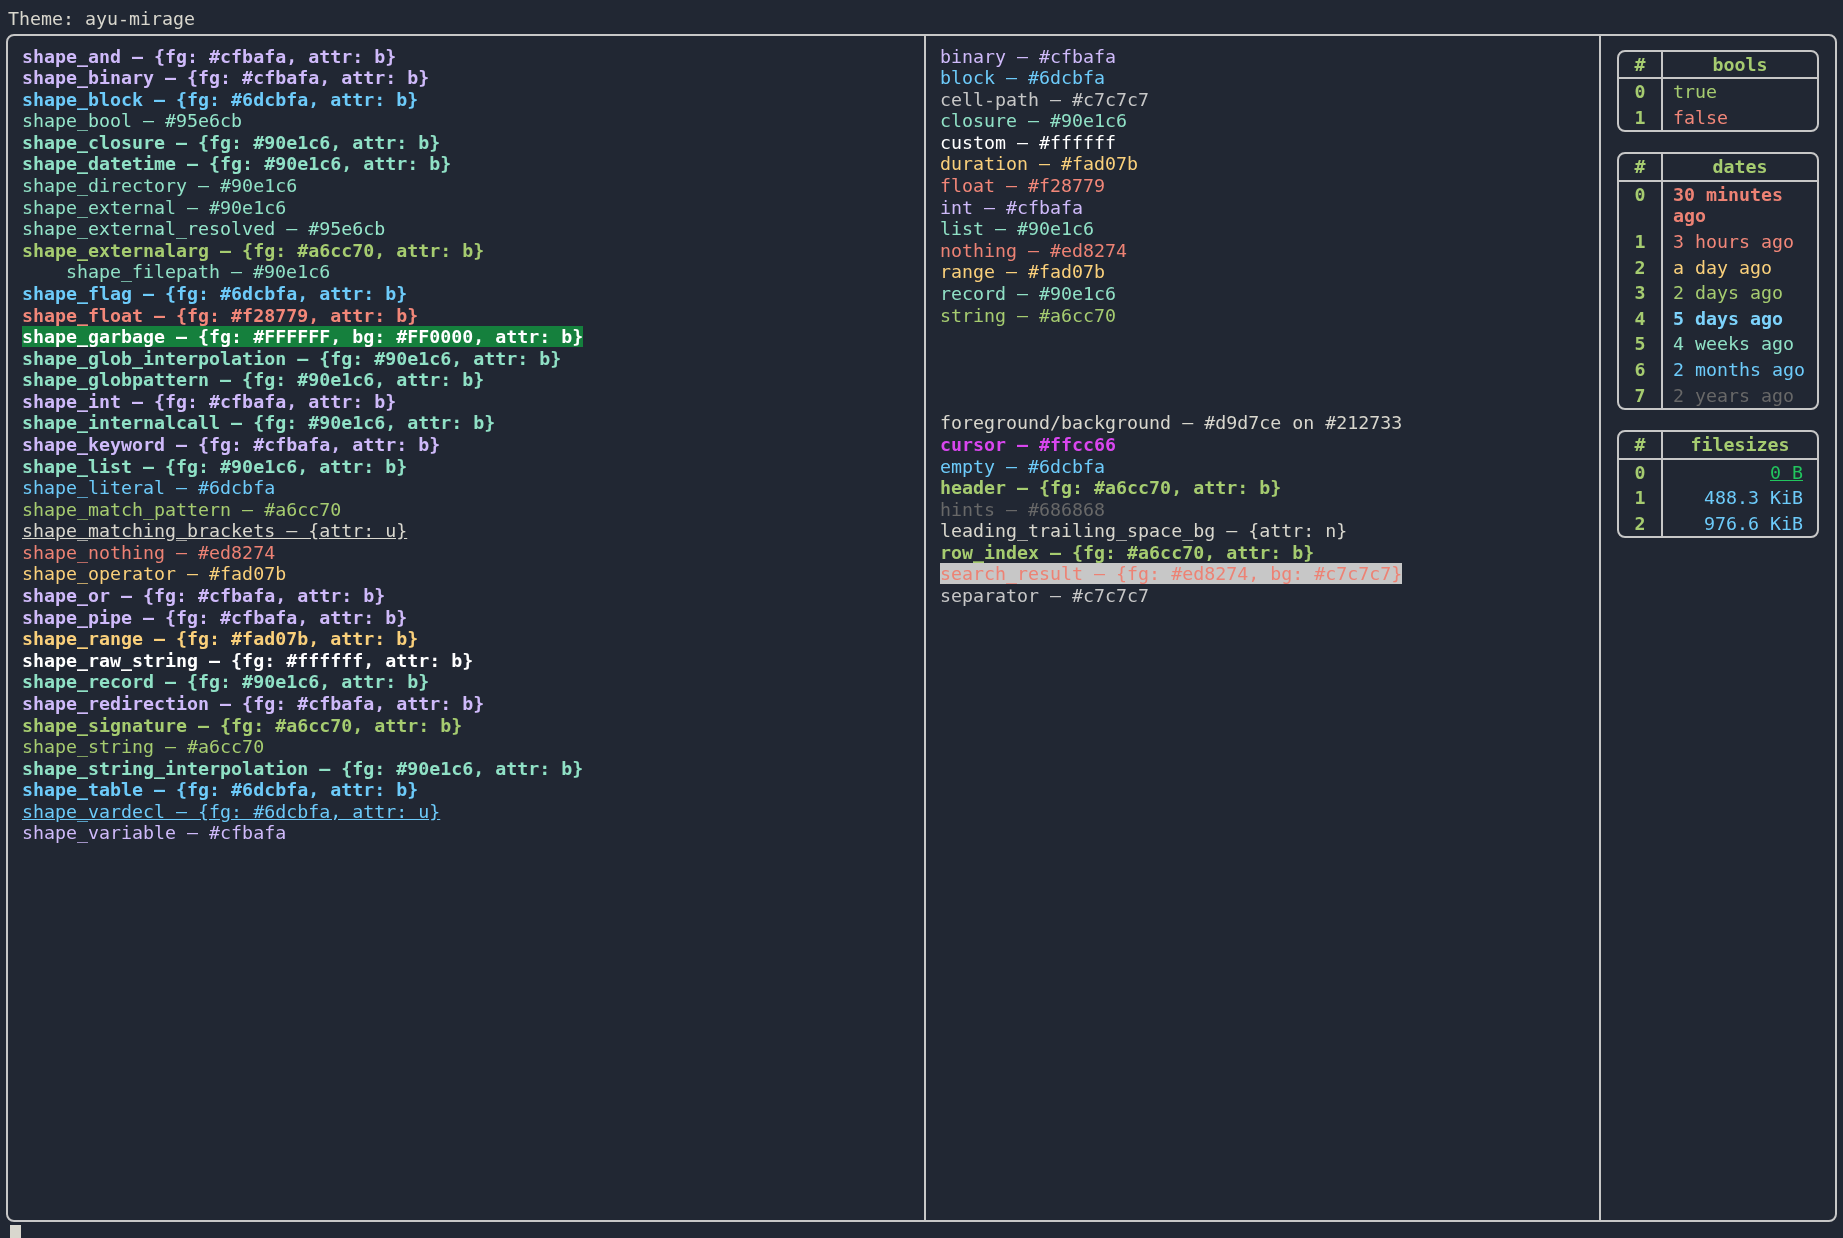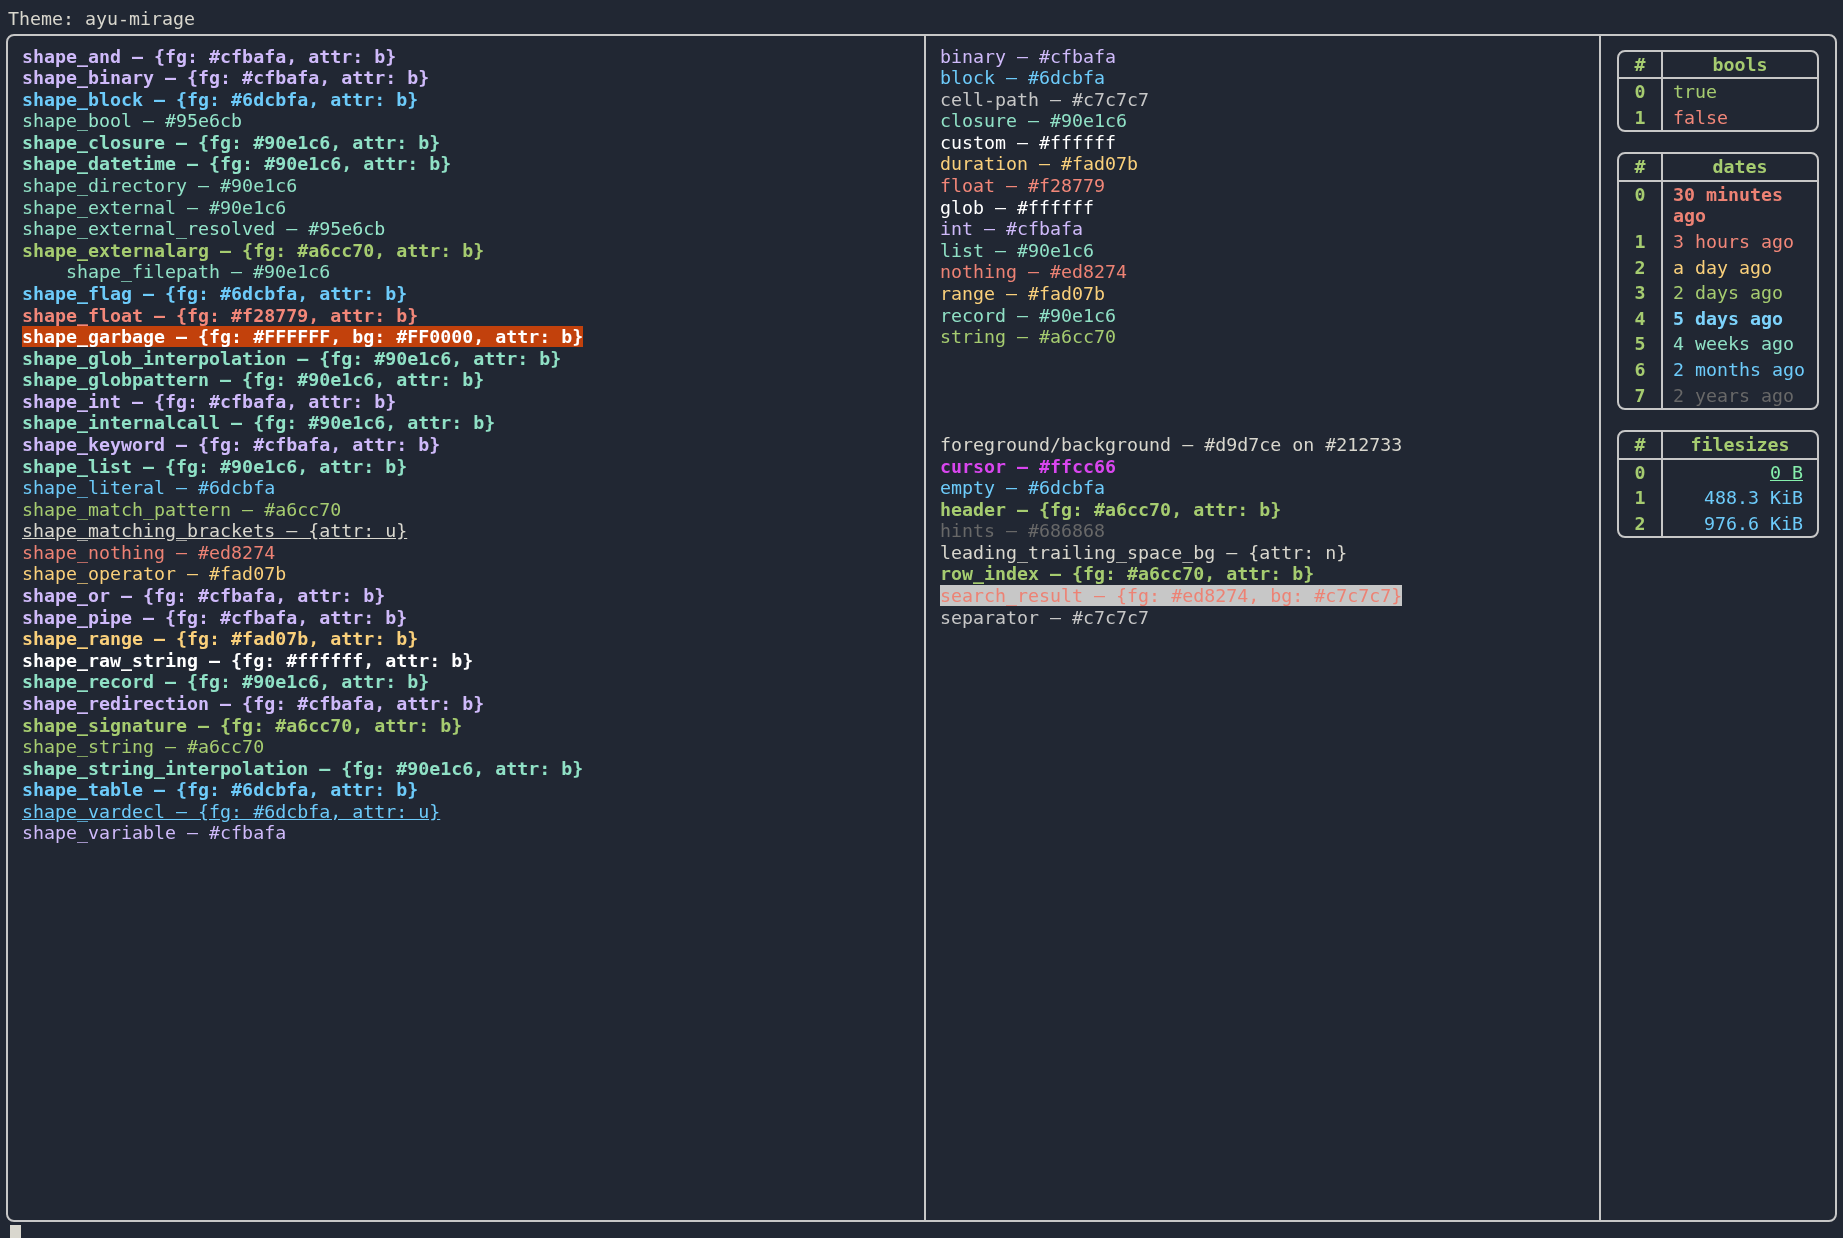--- a/index.html
+++ b/index.html
@@ -79,21 +79,21 @@
       <div class="line"><span style="color: rgb(149, 230, 203);">shape_bool — #95e6cb</span></div>
       <div class="line"><span class="b" style="color: rgb(144, 225, 198);">shape_closure — {fg: #90e1c6, attr: b}</span></div>
       <div class="line"><span class="b" style="color: rgb(144, 225, 198); margin-top: 48px;">shape_datetime — {fg: #90e1c6, attr: b}</span></div>
       <div class="line"><span style="color: rgb(144, 225, 198);">shape_directory — #90e1c6</span></div>
       <div class="line"><span style="color: rgb(144, 225, 198);">shape_external — #90e1c6</span></div>
       <div class="line"><span style="color: rgb(149, 230, 203);">shape_external_resolved — #95e6cb</span></div>
       <div class="line"><span class="b" style="color: rgb(166, 204, 112);">shape_externalarg — {fg: #a6cc70, attr: b}</span></div>
       <div class="line"><span style="color: rgb(144, 225, 198); margin-left: 44px;">shape_filepath — #90e1c6</span></div>
       <div class="line"><span class="b" style="color: rgb(109, 203, 250);">shape_flag — {fg: #6dcbfa, attr: b}</span></div>
       <div class="line"><span class="b" style="color: rgb(242, 135, 121);">shape_float — {fg: #f28779, attr: b}</span></div>
-      <div class="line"><span class="b" style="color: rgb(255, 255, 255); background: #c2410c;">shape_garbage — {fg: #FFFFFF, bg: #FF0000, attr: b}</span></div>
+      <div class="line"><span class="b" style="color: rgb(255, 255, 255); background: #15803d;">shape_garbage — {fg: #FFFFFF, bg: #FF0000, attr: b}</span></div>
       <div class="line"><span class="b" style="color: rgb(144, 225, 198);">shape_glob_interpolation — {fg: #90e1c6, attr: b}</span></div>
       <div class="line"><span class="b" style="color: rgb(144, 225, 198);">shape_globpattern — {fg: #90e1c6, attr: b}</span></div>
       <div class="line"><span class="b" style="color: rgb(207, 186, 250);">shape_int — {fg: #cfbafa, attr: b}</span></div>
       <div class="line"><span class="b" style="color: rgb(144, 225, 198);">shape_internalcall — {fg: #90e1c6, attr: b}</span></div>
       <div class="line"><span class="b" style="color: rgb(207, 186, 250);">shape_keyword — {fg: #cfbafa, attr: b}</span></div>
       <div class="line"><span class="b" style="color: rgb(144, 225, 198);">shape_list — {fg: #90e1c6, attr: b}</span></div>
       <div class="line"><span style="color: rgb(109, 203, 250);">shape_literal — #6dcbfa</span></div>
       <div class="line"><span style="color: rgb(166, 204, 112);">shape_match_pattern — #a6cc70</span></div>
       <div class="line"><span class="u" style="color: rgb(217, 215, 206);">shape_matching_brackets — {attr: u}</span></div>
       <div class="line"><span style="color: rgb(237, 130, 116);">shape_nothing — #ed8274</span></div>
@@ -112,21 +112,20 @@
       <div class="line"><span style="color: rgb(207, 186, 250);">shape_variable — #cfbafa</span></div>
     </div>
   <div class="col col2" id="col2">
       <div class="line"><span style="color: rgb(207, 186, 250);">binary — #cfbafa</span></div>
       <div class="line"><span style="color: rgb(109, 203, 250);">block — #6dcbfa</span></div>
       <div class="line"><span style="color: rgb(199, 199, 199);">cell-path — #c7c7c7</span></div>
       <div class="line"><span style="color: rgb(144, 225, 198);">closure — #90e1c6</span></div>
       <div class="line"><span style="color: rgb(255, 255, 255);">custom — #ffffff</span></div>
       <div class="line"><span style="color: rgb(250, 208, 123);">duration — #fad07b</span></div>
       <div class="line"><span style="color: rgb(242, 135, 121);">float — #f28779</span></div>
-      <div class="line"><span style="color: rgb(255, 255, 255);">glob — #ffffff</span></div>
       <div class="line"><span style="color: rgb(207, 186, 250);">int — #cfbafa</span></div>
       <div class="line"><span style="color: rgb(144, 225, 198);">list — #90e1c6</span></div>
       <div class="line"><span style="color: rgb(237, 130, 116);">nothing — #ed8274</span></div>
       <div class="line"><span style="color: rgb(250, 208, 123);">range — #fad07b</span></div>
       <div class="line"><span style="color: rgb(144, 225, 198);">record — #90e1c6</span></div>
       <div class="line"><span style="color: rgb(166, 204, 112);">string — #a6cc70</span></div>
       <div class="line">&nbsp;</div>
       <div class="line">&nbsp;</div>
       <div class="line">&nbsp;</div>
       <div class="line">&nbsp;</div>
@@ -193,21 +192,21 @@
           <div class="tbl-val"><span style="color: rgb(104, 104, 104);">2 years ago</span></div>
         </div>
       </div>
       <div class="tbl">
         <div class="tbl-row tbl-head">
           <div class="tbl-idx">#</div>
           <div class="tbl-val">filesizes</div>
         </div>
         <div class="tbl-row tbl-sep">
           <div class="tbl-idx">0</div>
-          <div class="tbl-val"><span class="fs-val" style="color: #86efac; text-decoration: underline;">0 B</span></div>
+          <div class="tbl-val"><span class="fs-val" style="color: #22c55e; text-decoration: underline;">0 B</span></div>
         </div>
         <div class="tbl-row">
           <div class="tbl-idx">1</div>
           <div class="tbl-val"><span class="fs-val" style="color: rgb(109, 203, 250);">488.3 KiB</span></div>
         </div>
         <div class="tbl-row">
           <div class="tbl-idx">2</div>
           <div class="tbl-val"><span class="fs-val" style="color: rgb(109, 203, 250);">976.6 KiB</span></div>
         </div>
       </div>

